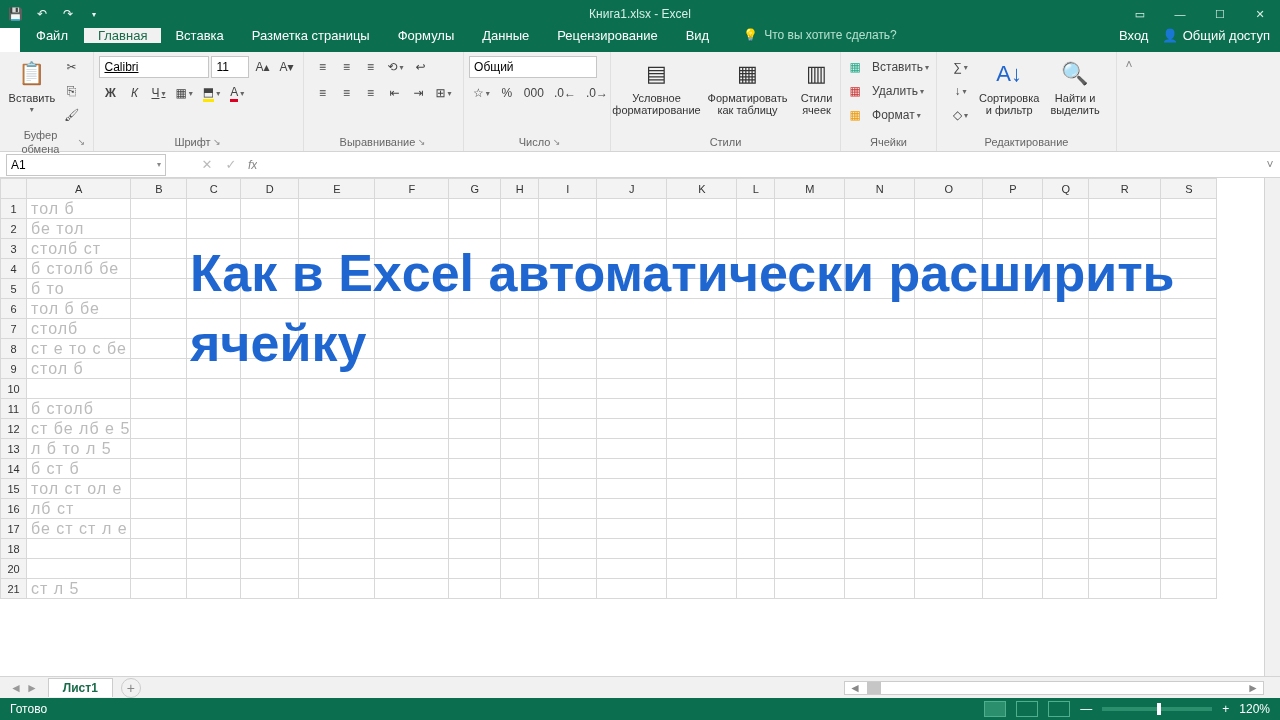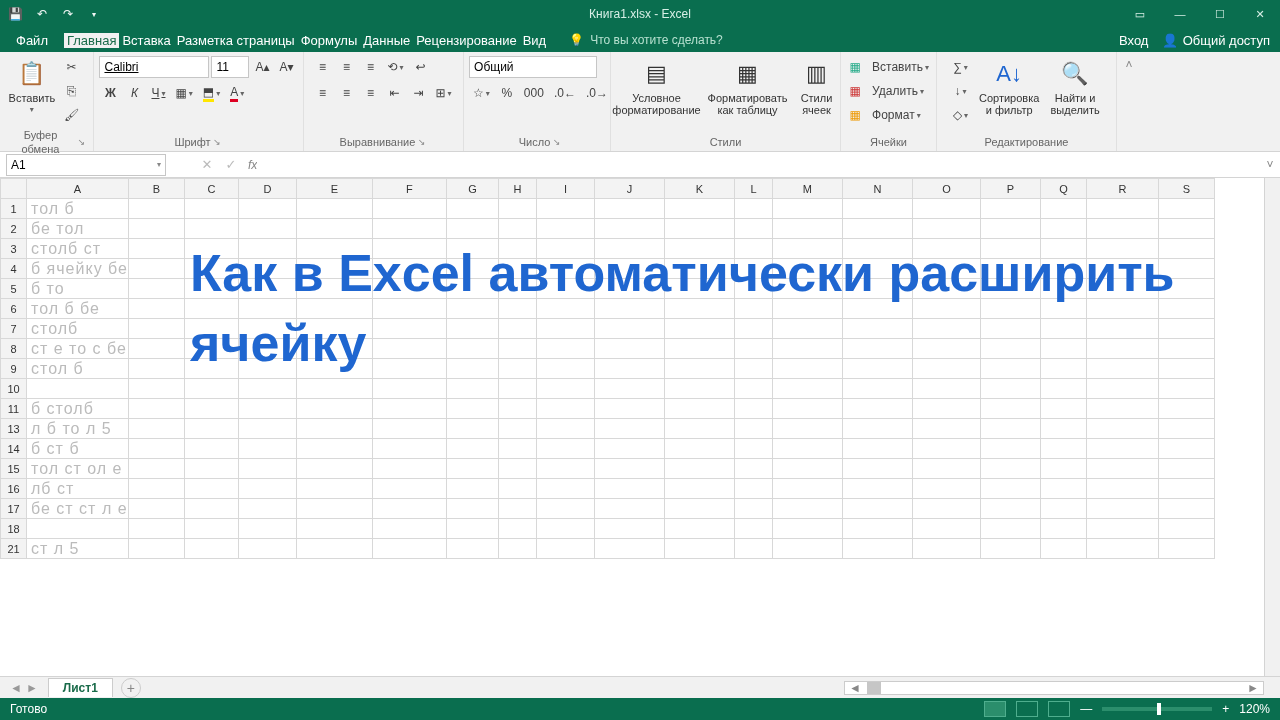--- a/index.html
+++ b/index.html
@@ -3,22 +3,22 @@
 <meta charset="utf-8">
 <style>
   * { box-sizing: border-box; margin: 0; padding: 0; font-family: "Segoe UI", Tahoma, sans-serif; }
   body { width: 1280px; height: 720px; background: #fff; overflow: hidden; font-size: 12px; color: #444; }
   .titlebar { height: 28px; background: #0a6e4f; display: flex; align-items: center; color: #fff; position: relative; }
   .qat { display: flex; align-items: center; gap: 6px; padding-left: 6px; }
   .qat .ico { width: 20px; height: 20px; display: inline-flex; align-items: center; justify-content: center; opacity: .95; font-size: 12px; }
   .titlebar .title { position: absolute; left: 50%; transform: translateX(-50%); font-size: 12px; color: #d7efe6; }
   .titlebar .right { margin-left: auto; display: flex; gap: 0; }
   .winbtn { width: 40px; height: 28px; display: flex; align-items: center; justify-content: center; color: #d7efe6; font-size: 11px; }
-  .tabsrow { height: 24px; background: #0a6e4f; display: flex; align-items: center; color: #fff; font-size: 13px; }
-  .tab { padding: 0 3px; display: flex; align-items: center; cursor: pointer; }
+  .tabsrow { height: 24px; background: #0a6e4f; display: flex; align-items: flex-start; color: #fff; font-size: 13px; margin-left: 20px; }
+  .tab { padding: 0 14px; display: flex; align-items: center; cursor: pointer; }
   .tab.file { padding: 0 16px; }
   .tab.active { background: #f1f1f1; color: #1a6b4a; }
   .tellme { display: flex; align-items: center; gap: 6px; color: #b6e0cf; padding-left: 20px; font-size: 12px; }
   .share { margin-left: auto; display: flex; align-items: center; gap: 14px; padding-right: 10px; }
   .share .s { display: flex; align-items: center; gap: 4px; }
   .ribbon { height: 100px; background: #f1f1f1; border-bottom: 1px solid #d4d4d4; display: flex; }
   .group { border-right: 1px solid #e0e0e0; padding: 4px 6px 0 6px; display: flex; flex-direction: column; justify-content: space-between; align-items: center; }
   .group .body { display: flex; gap: 6px; align-items: flex-start; height: 74px; }
   .group .label { font-size: 11px; color: #666; text-align: center; height: 18px; line-height: 14px; align-self: stretch; display:flex; justify-content:center; align-items:center; }
   .vstack { display: flex; flex-direction: column; gap: 2px; }
@@ -347,21 +347,21 @@
           <td></td>
           <td></td>
           <td></td>
           <td></td>
           <td></td>
           <td></td>
           <td></td>
         </tr>
         <tr>
           <th class="rh">4</th>
-          <td><span class="scratch"> б  ячейку  бе</span></td>
+          <td><span class="scratch"> б  столб  бе</span></td>
           <td></td>
           <td></td>
           <td></td>
           <td></td>
           <td></td>
           <td></td>
           <td></td>
           <td></td>
           <td></td>
           <td></td>
@@ -522,20 +522,42 @@
           <td></td>
           <td></td>
           <td></td>
           <td></td>
           <td></td>
           <td></td>
           <td></td>
           <td></td>
         </tr>
         <tr>
+          <th class="rh">12</th>
+          <td><span class="scratch">ст   бе  лб    е  5</span></td>
+          <td></td>
+          <td></td>
+          <td></td>
+          <td></td>
+          <td></td>
+          <td></td>
+          <td></td>
+          <td></td>
+          <td></td>
+          <td></td>
+          <td></td>
+          <td></td>
+          <td></td>
+          <td></td>
+          <td></td>
+          <td></td>
+          <td></td>
+          <td></td>
+        </tr>
+        <tr>
           <th class="rh">13</th>
           <td><span class="scratch">  л    б   то   л 5</span></td>
           <td></td>
           <td></td>
           <td></td>
           <td></td>
           <td></td>
           <td></td>
           <td></td>
           <td></td>
@@ -633,20 +655,42 @@
           <td></td>
           <td></td>
           <td></td>
           <td></td>
           <td></td>
           <td></td>
           <td></td>
         </tr>
         <tr>
           <th class="rh">18</th>
+          <td></td>
+          <td></td>
+          <td></td>
+          <td></td>
+          <td></td>
+          <td></td>
+          <td></td>
+          <td></td>
+          <td></td>
+          <td></td>
+          <td></td>
+          <td></td>
+          <td></td>
+          <td></td>
+          <td></td>
+          <td></td>
+          <td></td>
+          <td></td>
+          <td></td>
+        </tr>
+        <tr>
+          <th class="rh">20</th>
           <td></td>
           <td></td>
           <td></td>
           <td></td>
           <td></td>
           <td></td>
           <td></td>
           <td></td>
           <td></td>
           <td></td>

